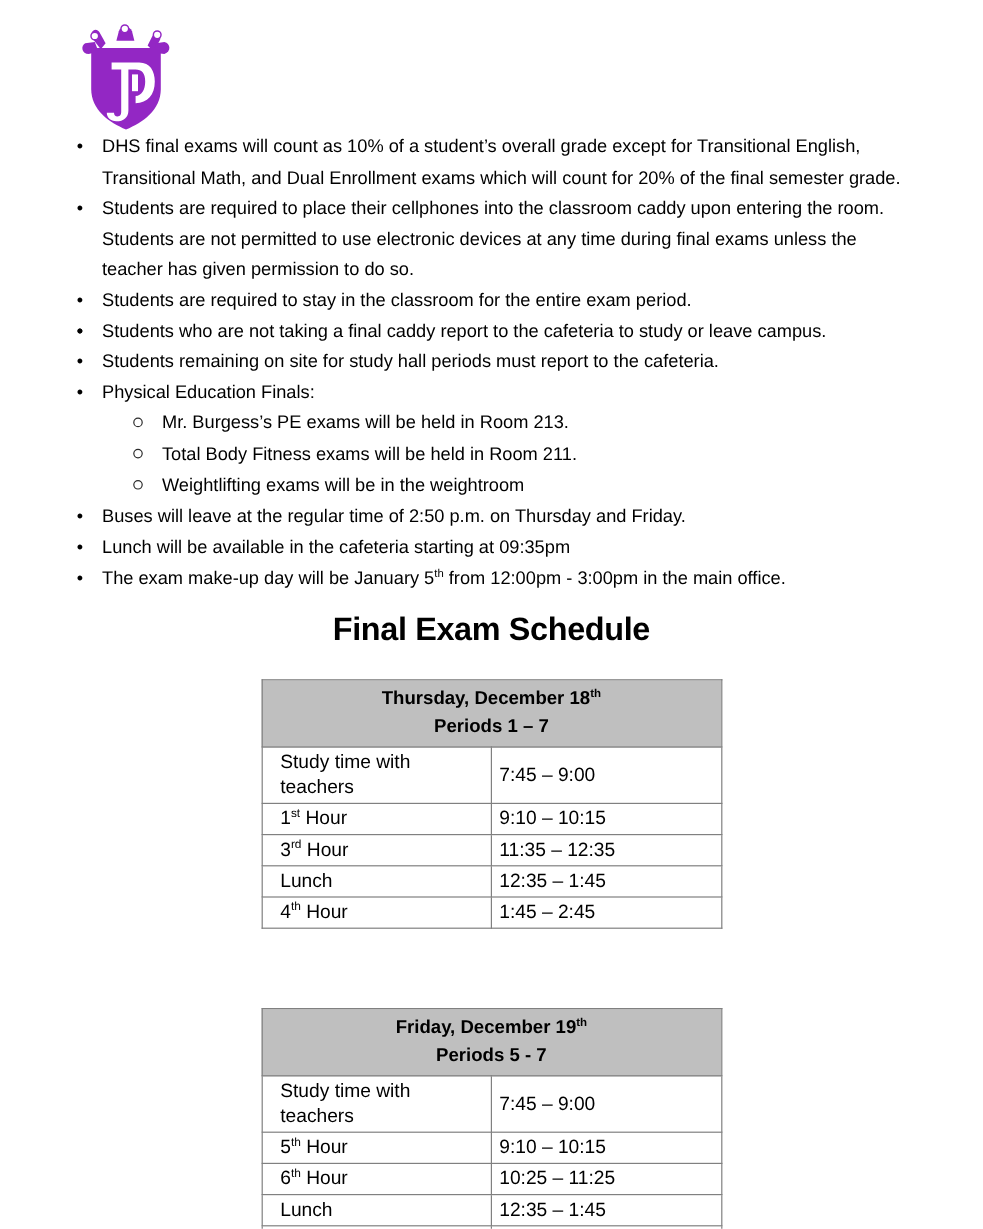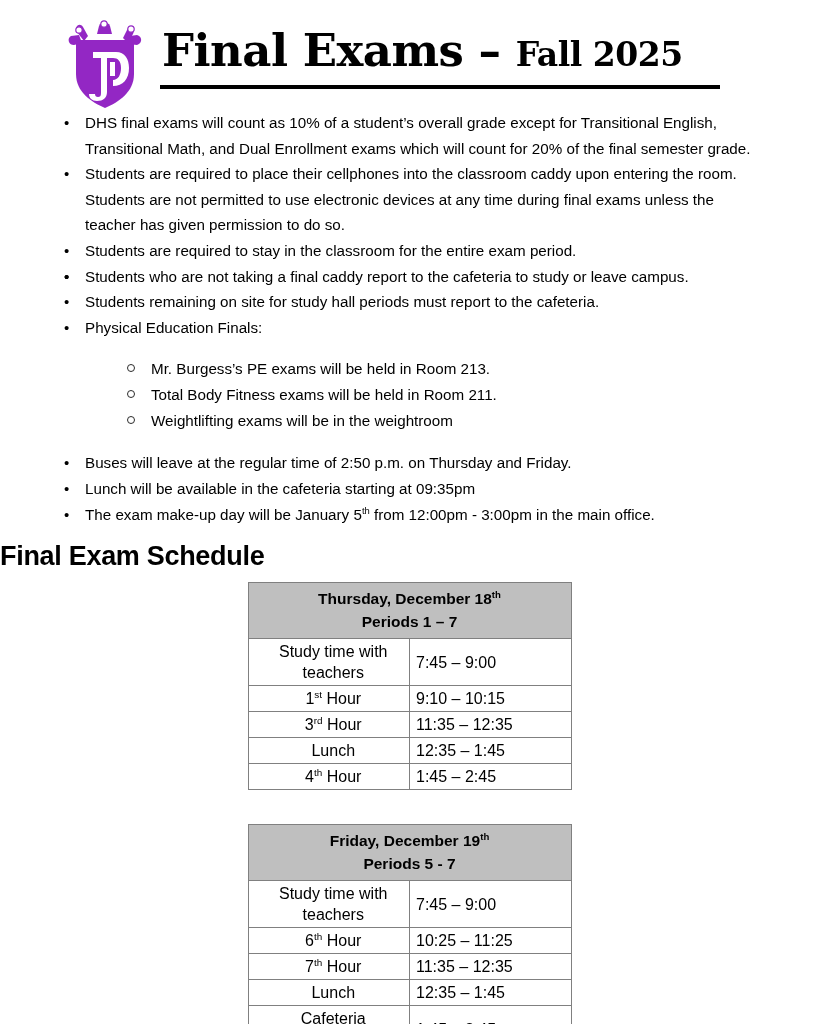--- a/index.html
+++ b/index.html
@@ -80,21 +80,21 @@
   .bullets > li > .marker {
     position: absolute;
     left: 64px;
     top: 0;
     width: 10px;
     text-align: left;
     font-size: 15px;
     line-height: 25.6px;
   }
   .sub {
-    margin: 16px;
+    margin: 0;
     padding: 0;
     list-style: none;
   }
   .sub > li {
     position: relative;
     padding-left: 50px;
     line-height: 26px;
   }
   .sub > li > .marker-o {
     position: absolute;
@@ -107,58 +107,58 @@
     box-sizing: border-box;
   }
   sup {
     font-size: 0.62em;
     vertical-align: super;
     line-height: 0;
   }
 
   
   .schedule-heading {
-    text-align: left;
+    text-align: center;
     font-weight: 700;
     font-size: 27px;
     line-height: 34px;
     margin: 12px 0 9px 0;
     letter-spacing: -0.3px;
   }
 
   
   .table-wrap {
     display: flex;
     justify-content: center;
   }
   table.schedule {
     border-collapse: collapse;
-    width: 324px;
+    width: 384px;
     table-layout: fixed;
-    margin: 0;
+    margin: 16px;
   }
   table.schedule td,
   table.schedule th {
     border: 1px solid #808080;
     font-size: 16px;
     line-height: 21px;
     padding: 2px 6px;
     font-weight: 400;
   }
   table.schedule thead th {
     background: #bfbfbf;
     font-weight: 700;
     text-align: center;
     font-size: 15.5px;
     line-height: 23px;
     padding: 4px 6px 5px 6px;
   }
   table.schedule thead th .l2 { display: block; }
   table.schedule td.label {
-    text-align: center;
+    text-align: left;
     width: 232px;
     padding-left: 15px;
   }
   table.schedule td.time {
     text-align: left;
     width: 150px;
   }
   .table-gap { height: 34px; }
 </style>
 </head>
@@ -186,24 +186,20 @@
 
         <path d="M13 22 L71 22 L71 56 C71 74 56 84 42 90 C28 84 13 74 13 56 Z" fill="#9327c4"></path>
 
         <g fill="#ffffff">
           <path d="M30 34 L53 34 C62 34 66 41 66 50 C66 61 60 68 50 68 L50 62 C55 62 58 57 58 50 C58 43 55 40 50 40 L44 40 L44 74 C44 80 40 83 34 83 C29 83 26 80 26 76 L32 76 C32 78 33 79 35 79 C37 79 38 78 38 75 L38 40 L30 40 Z"></path>
           <rect x="47" y="44" width="5" height="14"></rect>
         </g>
       </svg>
     </div>
 
-    <div class="title-wrap">
-      <h1 class="doc-title"><span>Final Exams – </span><span class="small">Fall 2025</span></h1>
-      <div class="title-rule"></div>
-    </div>
 
   </div>
 
   <ul class="bullets" id="bullet-list">
       <li><span class="marker">•</span><span>DHS final exams will count as 10% of a student’s overall grade except for Transitional English, Transitional Math, and Dual Enrollment exams which will count for 20% of the final semester grade.</span></li>
       <li><span class="marker">•</span><span>Students are required to place their cellphones into the classroom caddy upon entering the room. Students are not permitted to use electronic devices at any time during final exams unless the teacher has given permission to do so.</span></li>
       <li><span class="marker">•</span><span>Students are required to stay in the classroom for the entire exam period.</span></li>
       <li><span class="marker">•</span></li>
       <li><span class="marker">•</span><span>Students who are not taking a final caddy report to the cafeteria to study or leave campus.</span></li>
       <li><span class="marker">•</span><span>Students remaining on site for study hall periods must report to the cafeteria.</span></li>
@@ -258,26 +254,26 @@
             <tr>
               <th colspan="2"><span>Friday, December 19<sup>th</sup></span><span class="l2">Periods 5 - 7</span></th>
             </tr>
           </thead>
           <tbody>
             <tr>
               <td class="label">Study time with teachers</td>
               <td class="time">7:45 – 9:00</td>
             </tr>
             <tr>
+              <td class="label">5<sup>th</sup> Hour</td>
+              <td class="time">9:10 – 10:15</td>
+            </tr>
+            <tr>
               <td class="label">6<sup>th</sup> Hour</td>
               <td class="time">10:25 – 11:25</td>
-            </tr>
-            <tr>
-              <td class="label">7<sup>th</sup> Hour</td>
-              <td class="time">11:35 – 12:35</td>
             </tr>
             <tr>
               <td class="label">Lunch</td>
               <td class="time">12:35 – 1:45</td>
             </tr>
             <tr>
               <td class="label">Cafeteria Supervision</td>
               <td class="time">1:45 – 2:45</td>
             </tr>
           </tbody>

